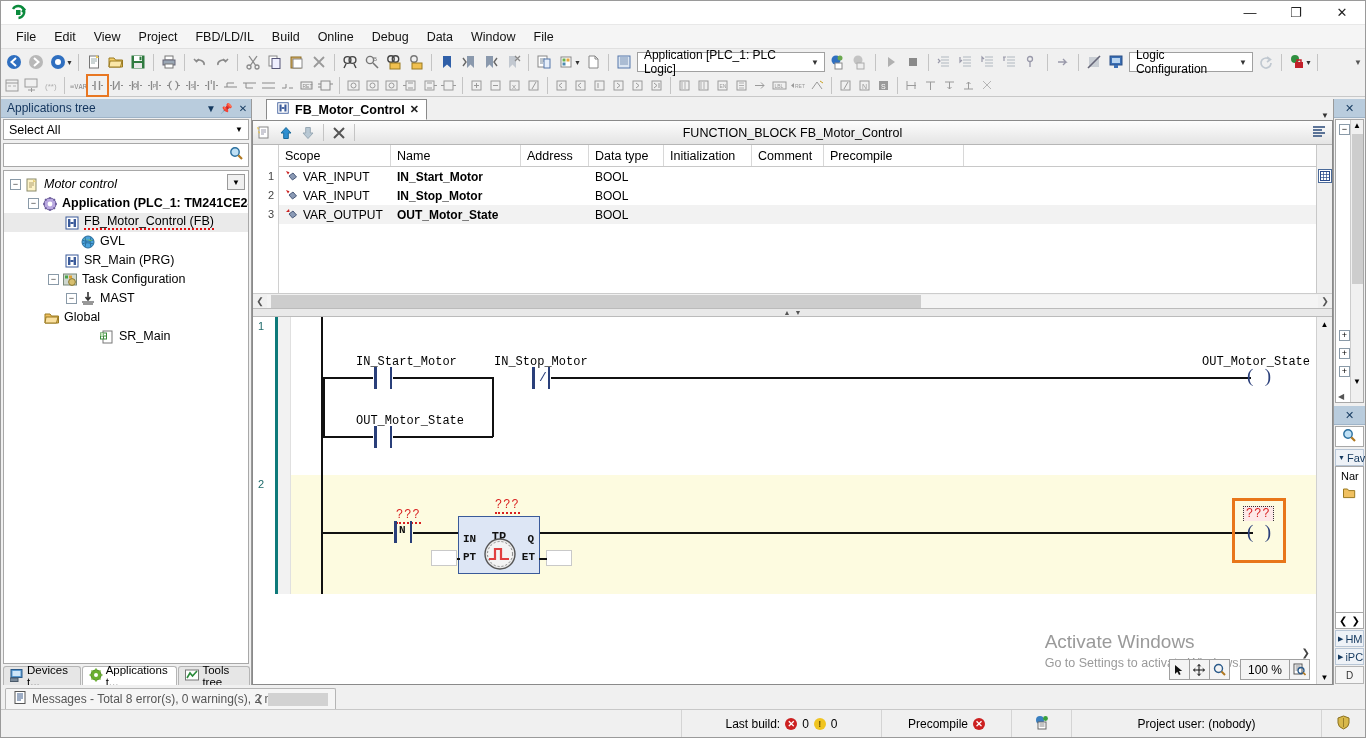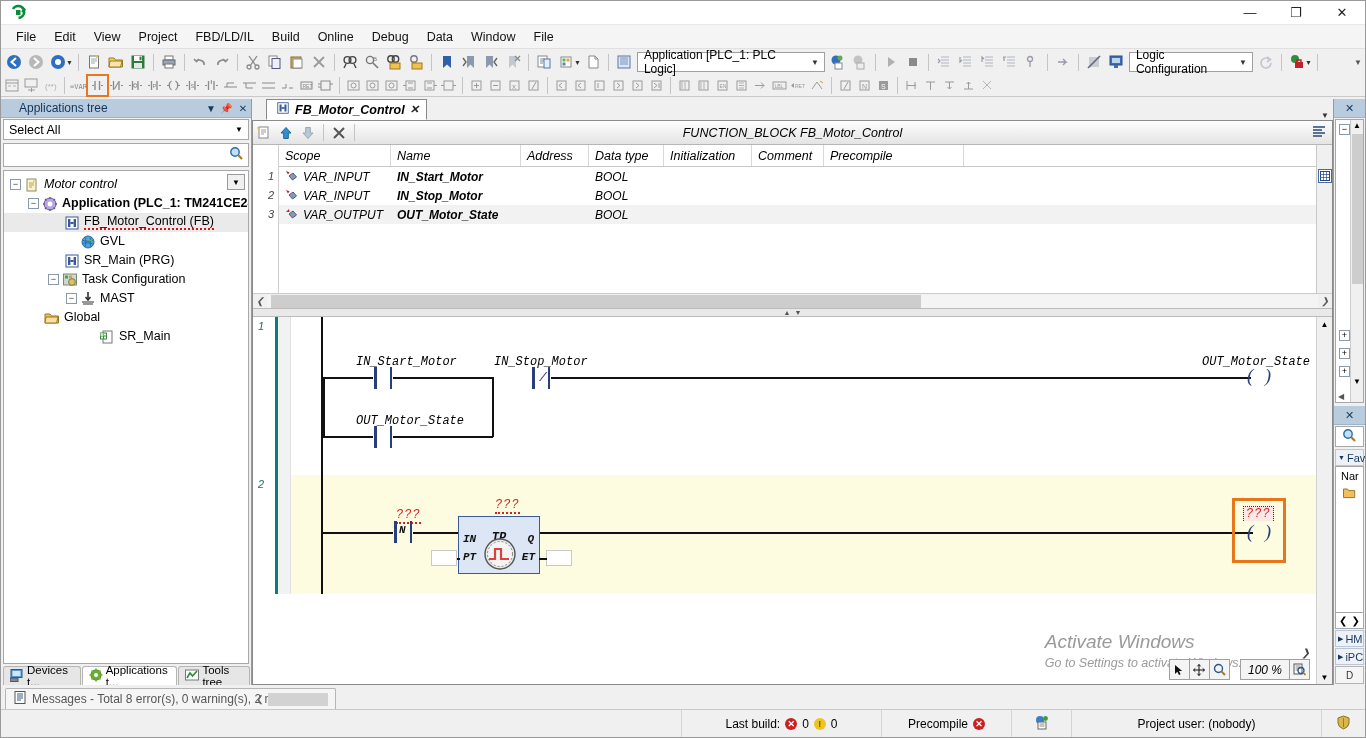--- a/index.html
+++ b/index.html
@@ -79,21 +79,21 @@
     display: flex;
   }
 
   
   .leftpanel {
     width: 251px; background: #f0f0f0; display: flex; flex-direction: column;
     border-right: 1px solid #9a9a9a;
   }
   .panel-head {
     height: 19px; background: #b9ccdd; display: flex; align-items: center;
-    padding-left: 18px; font-size: 12px; color: #11335c;
+    padding-left: 6px; font-size: 12px; color: #11335c;
     border-bottom: 1px solid #9fb4c8;
   }
   .panel-head .ph-title { flex: 1; }
   .panel-head .ph-btn { width: 16px; text-align: center; font-size: 10px; color: #14395f; }
   .selectall {
     height: 21px; background: #fff; border: 1px solid #a8a8a8; margin: 1px 2px;
     display: flex; align-items: center; padding-left: 5px; font-size: 12.5px;
   }
   .selectall .arrow { margin-left: auto; margin-right: 5px; font-size: 8px; }
   .searchbox {
@@ -141,21 +141,20 @@
     padding: 0 6px; font-size: 11.5px; border: 1px solid #b5b5b5;
     border-bottom: none; background: #e6e6e6; margin-right: 1px;
     border-radius: 3px 3px 0 0;
   }
   .ltab.active { background: #fff; }
 
   
   .editor {
     flex: 1; display: flex; flex-direction: column; background: #f0f0f0;
     min-width: 0;
-    font-style: italic;
   }
   .tabstrip {
     height: 22px; background: #f0f0f0; display: flex; align-items: flex-end;
     border-bottom: 1px solid #8a8a8a; position: relative;
   }
   .etab {
     height: 21px; display: flex; align-items: center; gap: 5px;
     padding: 0 7px 0 9px; font-size: 12.5px; background: #fff;
     border: 1px solid #8a8a8a; border-bottom: 1px solid #fff;
     font-weight: bold; margin-left: 14px;

